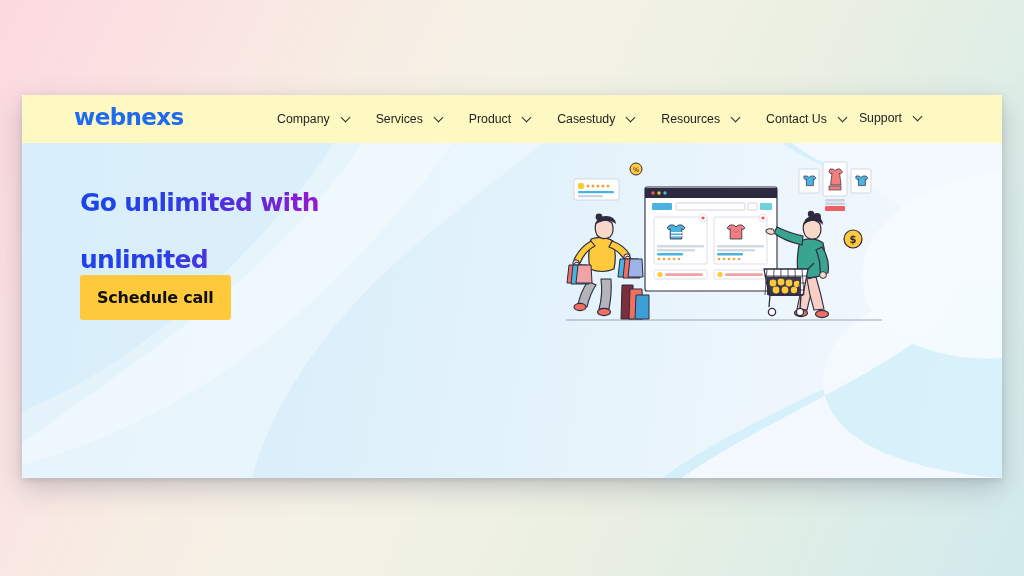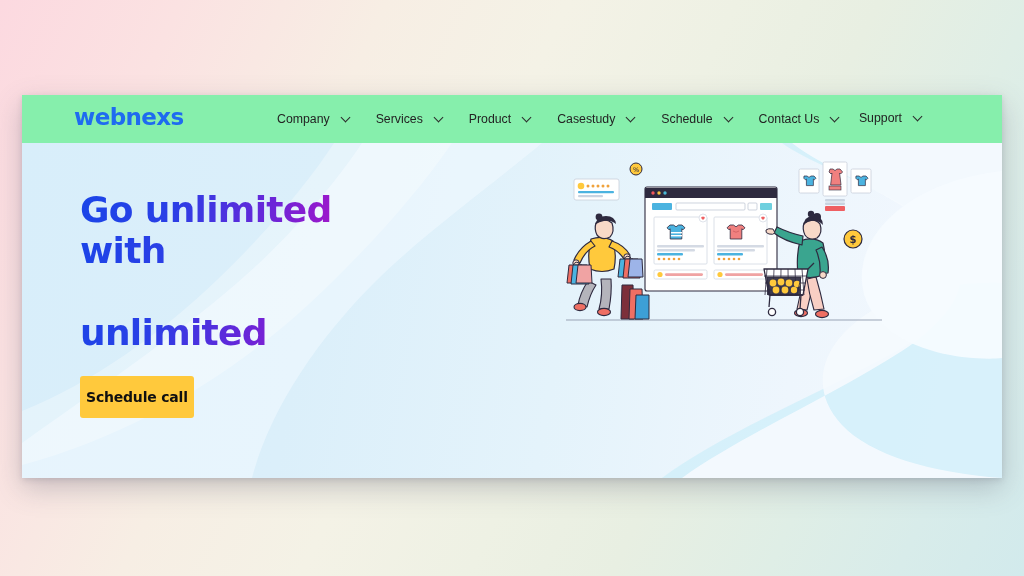--- a/index.html
+++ b/index.html
@@ -36,21 +36,21 @@
     background: #ffffff;
     box-shadow: 0 10px 26px rgba(90, 90, 110, 0.30),
                 0 2px 6px rgba(90, 90, 110, 0.18);
     overflow: hidden;
   }
 
   
   .navbar {
     position: relative;
     height: 48px;
-    background: #86efac;
+    background: #fef9c3;
     display: flex;
     align-items: center;
     z-index: 40;
   }
   .logo {
     position: absolute;
     left: 52px;
     top: 9px;
     font-size: 23px;
     font-weight: 700;
@@ -112,47 +112,46 @@
 
   .hero-content {
     position: absolute;
     left: 58px;
     top: 46px;
     width: 430px;
     z-index: 10;
   }
   .headline {
     font-family: "DejaVu Sans", sans-serif;
-    font-size: 36px;
+    font-size: 25px;
     font-weight: 700;
     line-height: 1.14;
     letter-spacing: -0.7px;
     background: linear-gradient(100deg, #1a45e8 0%, #2b3fe6 26%, #6a25d8 52%, #a716c8 72%, #e40f9e 88%, #f50d8e 100%);
     -webkit-background-clip: text;
     background-clip: text;
     -webkit-text-fill-color: transparent;
     color: #2b3fe6;
     width: 345px;
   }
   .subcopy {
     margin-top: 17px;
     font-size: 13.2px;
     line-height: 1.58;
     color: #3d4453;
     width: 415px;
   }
   .cta {
-    margin-top: 23px;
     display: inline-block;
     background: #ffc93c;
     color: #101010;
     border: none;
     border-radius: 3px;
-    padding: 13px 6px;
-    font-size: 14px;
+    padding: 13px 17px;
+    font-size: 16px;
     font-weight: 700;
     font-family: "DejaVu Sans", sans-serif;
     letter-spacing: -0.2px;
     cursor: pointer;
   }
 
   .illustration {
     position: absolute;
     right: 118px;
     top: 14px;
@@ -181,21 +180,21 @@
       </div>
       <div class="nav-item">
         <span>Product</span>
         <span class="chev"></span>
       </div>
       <div class="nav-item">
         <span>Casestudy</span>
         <span class="chev"></span>
       </div>
       <div class="nav-item">
-        <span>Schedule</span>
+        <span>Resources</span>
         <span class="chev"></span>
       </div>
       <div class="nav-item">
         <span>Contact Us</span>
         <span class="chev"></span>
       </div>
     </div>
 
     <div class="nav-right">
       <div class="nav-item">

